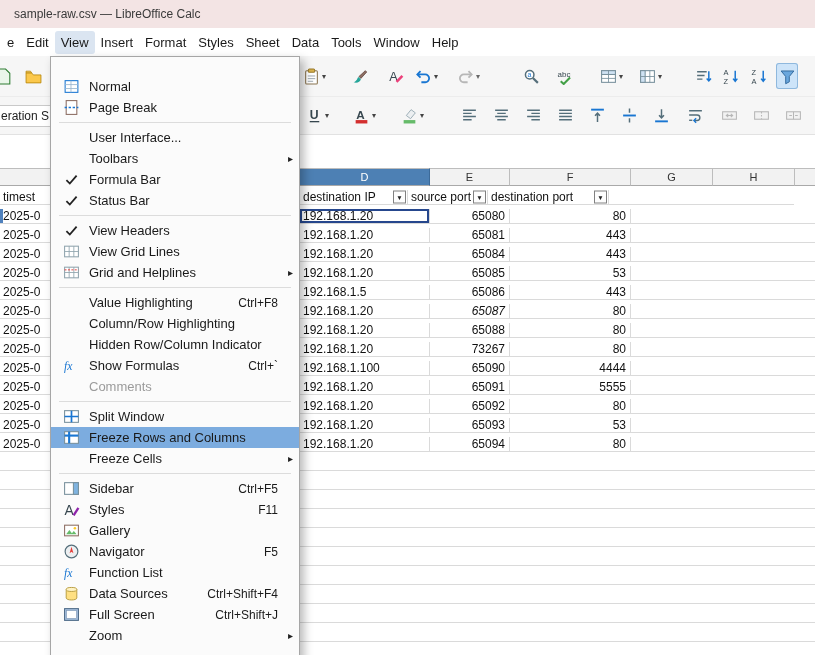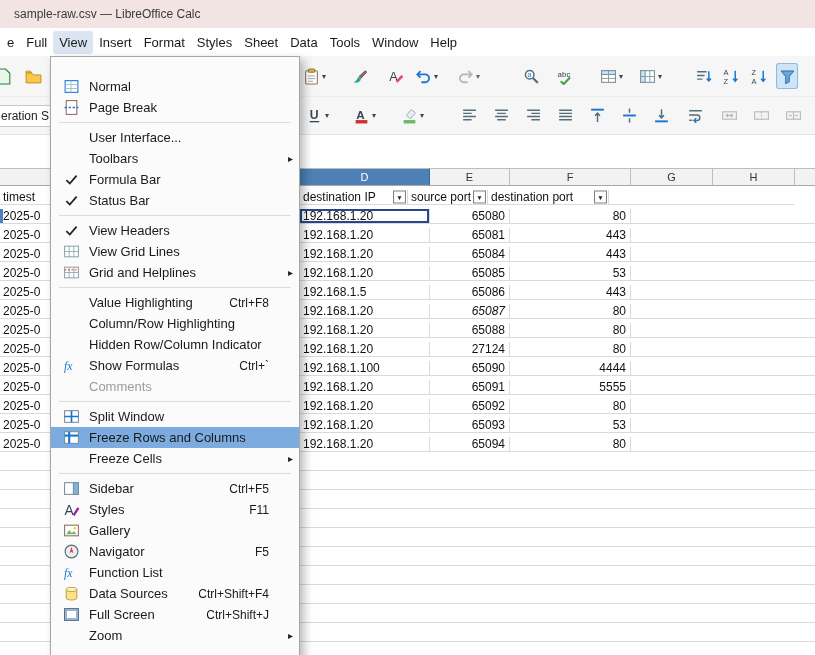--- a/index.html
+++ b/index.html
@@ -48,36 +48,36 @@
   .filterbtn{position:absolute;right:1px;top:50%;transform:translateY(-50%);width:13px;height:13px;
              border:1px solid #808080;background:#fdfdfd;display:flex;align-items:center;justify-content:center;
              font-size:6.5px;color:#222;box-sizing:border-box;}
 
   .viewmenu{position:absolute;left:50px;top:56px;width:250px;background:#fbfbfb;
             border:1px solid #a6a6a6;box-shadow:4px 4px 9px rgba(0,0,0,.28);
             padding:19px 0;box-sizing:border-box;z-index:30;}
   .vmi{display:flex;align-items:center;height:21px;font-size:13px;color:#1a1a1a;padding:0 6px;}
   .vmi .ic{flex:0 0 28px;display:flex;align-items:center;justify-content:center;}
   .vmi .lbl{flex:1;margin-left:4px;white-space:nowrap;overflow:hidden;}
-  .vmi .sc{font-size:12px;color:#1a1a1a;margin-right:12px;white-space:nowrap;}
+  .vmi .sc{font-size:12px;color:#1a1a1a;margin-right:3px;white-space:nowrap;}
   .vmi .sub{flex:0 0 12px;text-align:right;font-size:10px;color:#222;}
   .vmi.hl{background:var(--menu-highlight-bg,#7cacdf);}
   .vmi.dis .lbl{color:#9b9b9b;}
   .vsep{height:1px;background:#dcdcdc;margin:4px 8px;}
 </style>
 </head>
 <body>
 
 <div class="app">
   <div class="titlebar">
     <span>sample-raw.csv — LibreOffice Calc</span>
   </div>
   <div class="menubar" id="menubar">
       <div class="mi">e</div>
-      <div class="mi">Full</div>
+      <div class="mi">Edit</div>
       <div class="mi active">View</div>
       <div class="mi">Insert</div>
       <div class="mi">Format</div>
       <div class="mi">Styles</div>
       <div class="mi">Sheet</div>
       <div class="mi">Data</div>
       <div class="mi">Tools</div>
       <div class="mi">Window</div>
       <div class="mi">Help</div>
     </div>
@@ -427,21 +427,21 @@
         <div class="cell num" style="width: 121px;">80</div>
         <div class="cell txt" style="width: 82px;"></div>
         <div class="cell txt" style="width: 82px;"></div>
         <div class="cell txt" style="width: 21px;"></div>
       </div>
       <div class="row">
         <div class="cell txt" style="width: 175px;">2025-0</div>
         <div class="cell txt" style="width: 60px;"></div>
         <div class="cell txt" style="width: 65px;"></div>
         <div class="cell txt" style="width: 130px;">192.168.1.20</div>
-        <div class="cell num" style="width: 80px;">27124</div>
+        <div class="cell num" style="width: 80px;">73267</div>
         <div class="cell num" style="width: 121px;">80</div>
         <div class="cell txt" style="width: 82px;"></div>
         <div class="cell txt" style="width: 82px;"></div>
         <div class="cell txt" style="width: 21px;"></div>
       </div>
       <div class="row">
         <div class="cell txt" style="width: 175px;">2025-0</div>
         <div class="cell txt" style="width: 60px;"></div>
         <div class="cell txt" style="width: 65px;"></div>
         <div class="cell txt" style="width: 130px;">192.168.1.100</div>

